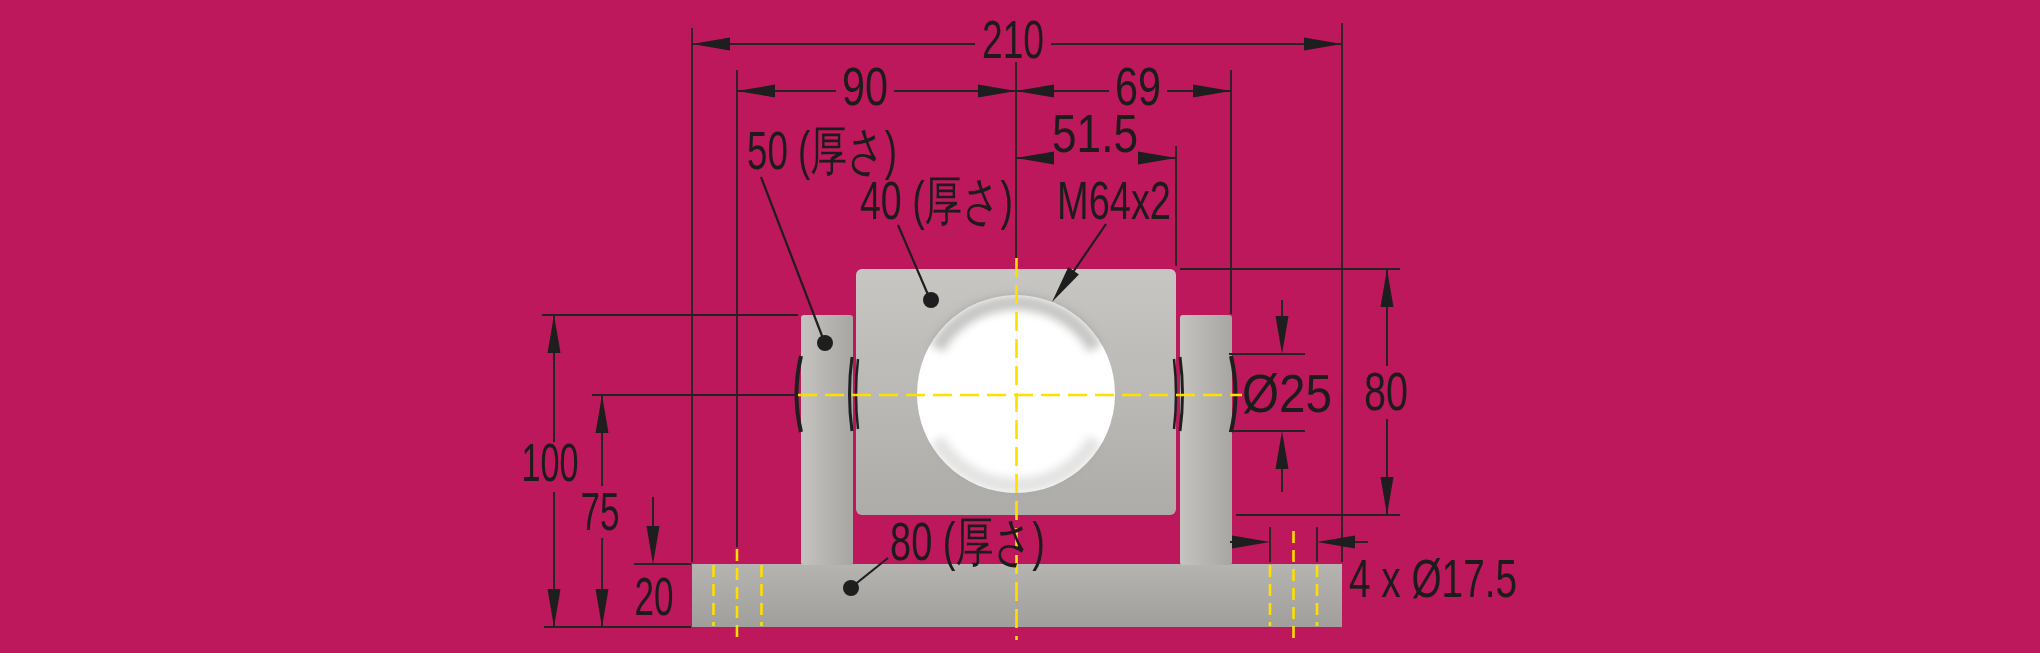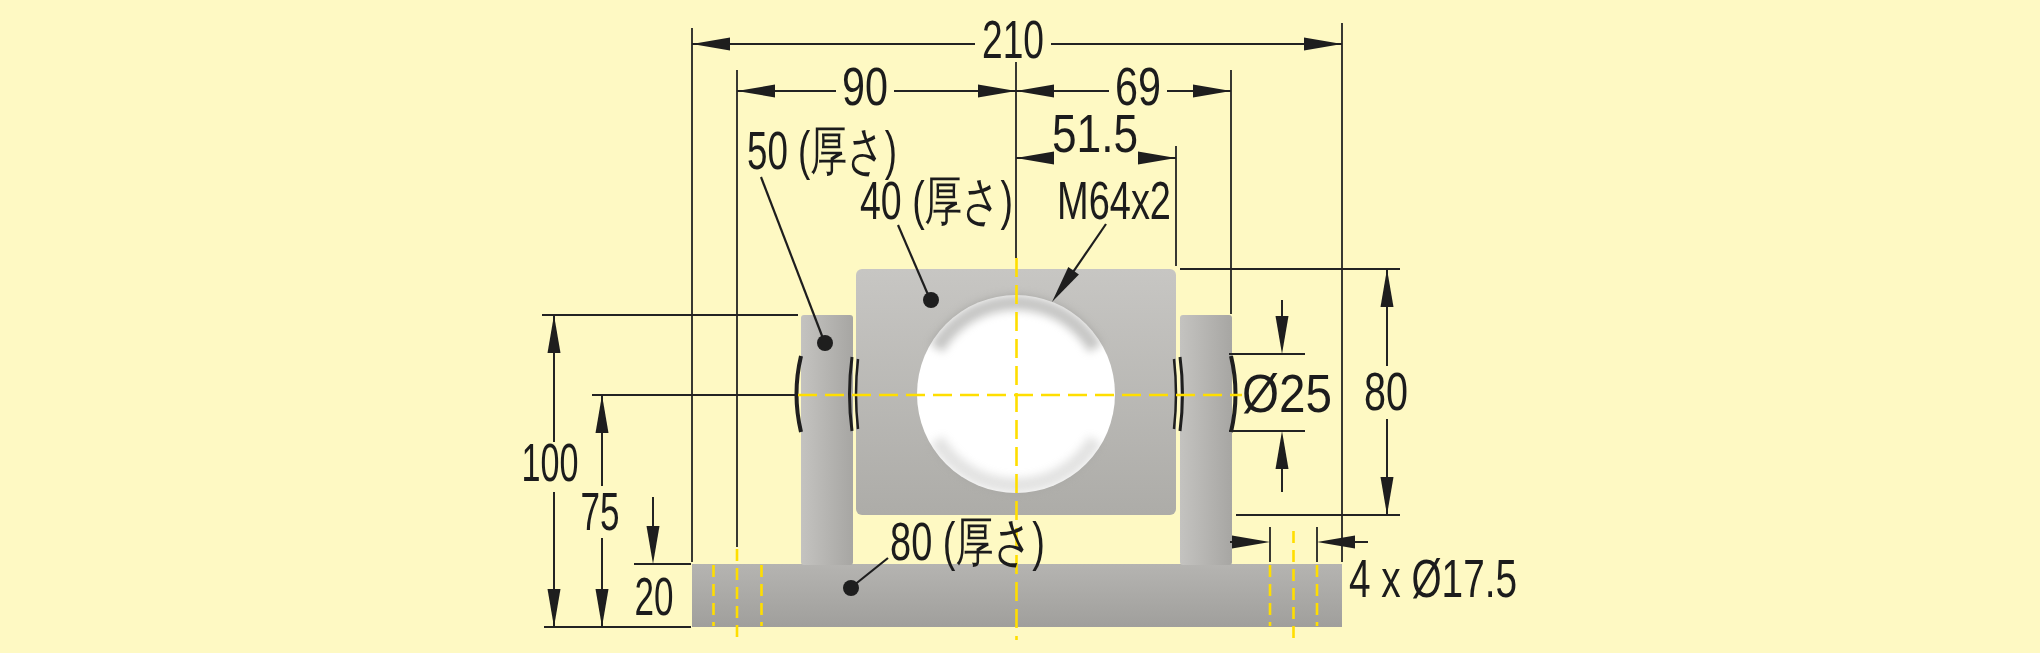--- a/index.html
+++ b/index.html
@@ -1,16 +1,16 @@
 <!DOCTYPE html>
 <html><head>
 <meta charset="utf-8">
 <style>
   html,body{margin:0;padding:0;background:#ffffff;}
-  .stage{position:relative;width:2040px;height:653px;background:#fef9c3;overflow:hidden;}
+  .stage{position:relative;width:2040px;height:653px;background:#be185d;overflow:hidden;}
   svg{display:block;}
   svg text{font-family:"Liberation Sans","DejaVu Sans",sans-serif;font-size:54px;fill:#1c1c1c;}
   .tmid{text-anchor:middle;}
   .tstart{text-anchor:start;}
   .dim{stroke:#232323;stroke-width:2;fill:none;}
   .ext{stroke:#232323;stroke-width:1.8;fill:none;}
   .arr{fill:#1e1e1e;stroke:none;}
   .leader{stroke:#1e1e1e;stroke-width:2.2;fill:none;}
   .dot{fill:#1e1e1e;stroke:none;}
   .cl{stroke:#ffde00;stroke-width:2.6;fill:none;stroke-dasharray:19 8;}

